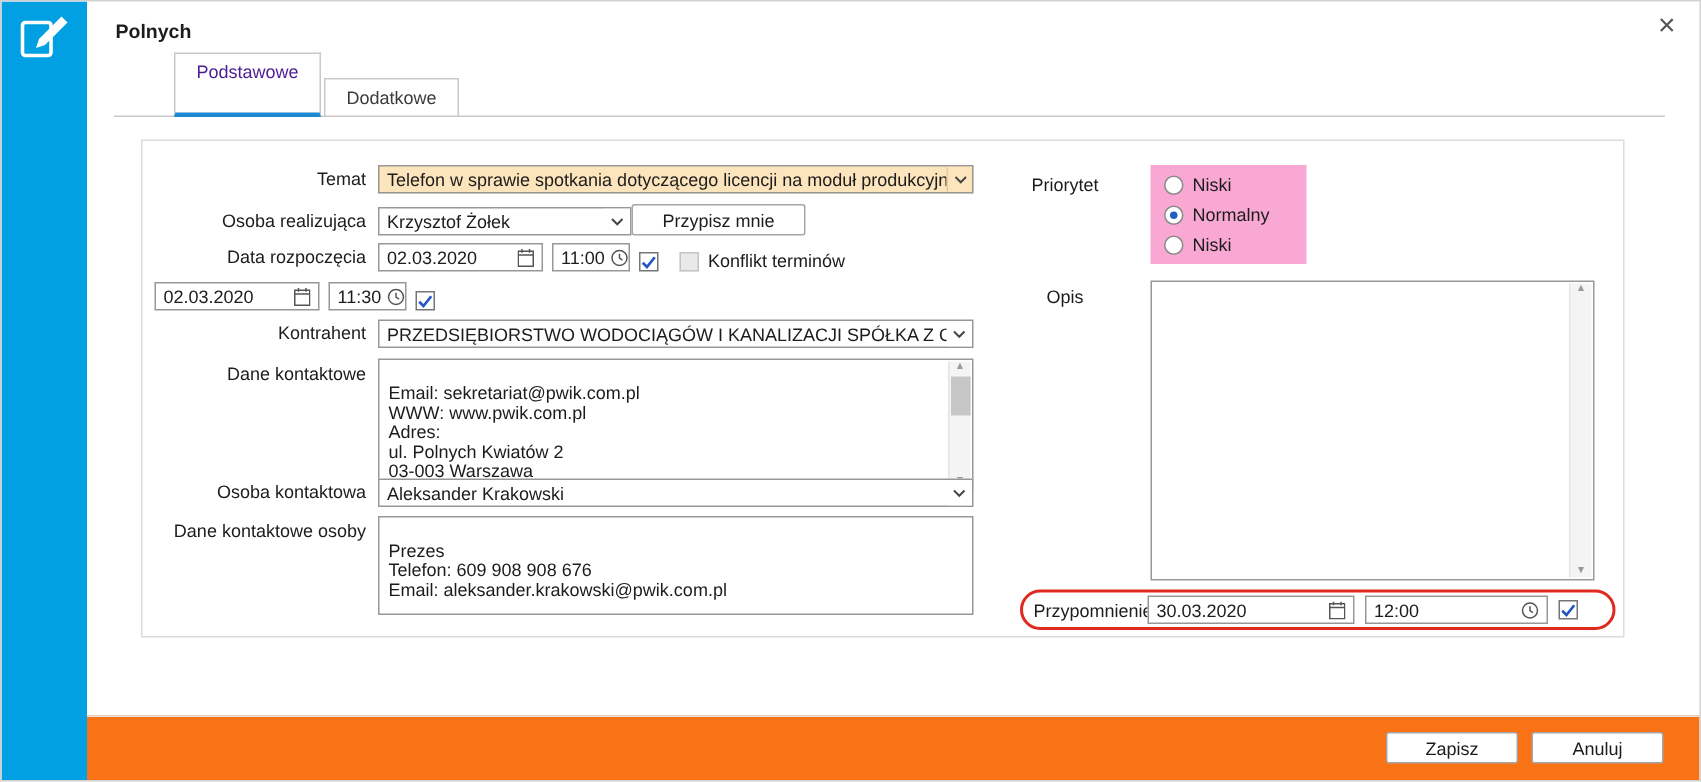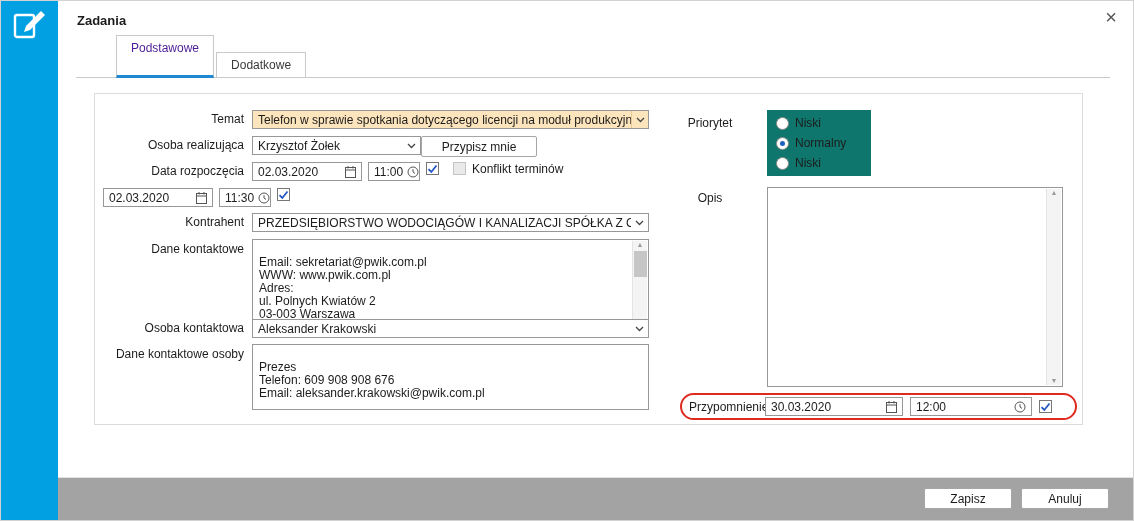--- a/index.html
+++ b/index.html
@@ -18,21 +18,21 @@
   
   .tabs { position: absolute; left: 75px; top: 51px; right: 23px; height: 26px;
           border-bottom: 1px solid #c9c9c9; display: flex; align-items: flex-end; }
   .tab { position: relative; top: 1px; border: 1px solid #c9c9c9; background: #fff;
          padding: 5px 14px; margin-right: 2px; cursor: pointer; color: #3a3a3a; }
   .tab.active { color: #4c1d95; border-bottom: 3px solid #1e88d2; padding-bottom: 20px; margin-left: 40px; }
 
   
   .panel { position: absolute; left: 93px; top: 92px; width: 989px; height: 332px; border: 1px solid #dcdcdc; }
 
-  .lrow { position: absolute; left: 8px; display: flex; align-items: flex-start; }
+  .lrow { position: absolute; left: 8px; display: flex; align-items: flex-end; }
   .lrow.top { align-items: flex-start; }
   .flabel { width: 141px; text-align: right; margin-right: 8px; flex: none; line-height: 19px; }
   .lrow.top .flabel { line-height: 14px; margin-top: 3px; }
 
   .field { height: 19px; border: 1px solid #979797; background: #fff; display: flex;
            align-items: center; padding: 0 5px; white-space: nowrap; overflow: hidden; }
   .ficon { margin-left: auto; display: flex; color: #555; flex: none; padding-left: 4px; }
 
   .combo { position: relative; padding-right: 21px; cursor: pointer; }
   .combo .arrowbox { position: absolute; right: 0; top: 0; bottom: 0; width: 17px;
@@ -50,54 +50,54 @@
   .mbox { border: 1px solid #979797; background: #fff; position: relative;
           padding: 3px 22px 3px 6px; line-height: 13px; white-space: pre-line; overflow: hidden; }
   .strack { position: absolute; top: 1px; right: 1px; bottom: 1px; width: 15px;
             background: #f4f4f4; border-left: 1px solid #e4e4e4; }
   .sthumb { position: absolute; left: 1px; width: 13px; background: #c6c6c6; }
   .sarrow { position: absolute; left: 0; width: 14px; height: 8px; color: #9a9a9a;
             font-size: 7px; text-align: center; line-height: 8px; }
 
   .rlabel { position: absolute; width: 100px; text-align: center; left: 565px; }
   .priobox { position: absolute; left: 672px; top: 16px; width: 104px; height: 66px;
-             background: #0f766e; padding: 3px 0; }
+             background: #f9a8d4; padding: 3px 0; }
   .prow { display: flex; align-items: center; height: 20px; padding: 0 9px; cursor: pointer; }
   .radio { width: 13px; height: 13px; border: 1px solid #8a8a8a; border-radius: 50%;
            background: #fff; margin-right: 6px; flex: none; position: relative; }
   .radio.checked::after { content: ""; position: absolute; inset: 3px; background: #1f5fc0; border-radius: 50%; }
 
   .opisbox { position: absolute; left: 672px; top: 93px; width: 296px; height: 200px;
              border: 1px solid #979797; background: #fff; }
 
   .reminder { position: absolute; left: 585px; top: 299px; width: 397px; height: 27px;
               border: 2px solid #df2b1f; border-radius: 14px; display: flex; align-items: center;
               padding: 0 7px; background: #fff; }
   .reminder .rem-label { width: 76px; flex: none; }
 
   .footer { position: absolute; left: 57px; right: 0; bottom: 0; height: 43px;
-            background: #a3a3a3; border-top: 1px solid #e2e2e2; }
+            background: #f97316; border-top: 1px solid #e2e2e2; }
   .btn.save { position: absolute; right: 121px; top: 10px; width: 88px; }
   .btn.cancel { position: absolute; right: 24px; top: 10px; width: 88px; }
 </style>
 </head>
 <body>
 
 <div class="screen">
 
   <div class="sidebar">
     <div class="sidebar-icon">
       <svg width="38" height="34" viewBox="0 0 38 34">
         <rect x="5" y="7" width="19" height="22" rx="2" fill="none" stroke="#fff" stroke-width="2.4"></rect>
         <path d="M31 3 l4 4 L20 22 l-6 2 2 -6 Z" fill="#fff"></path>
       </svg>
     </div>
   </div>
 
-  <div class="title">Zadania</div>
+  <div class="title">Polnych</div>
   <div class="close">×</div>
 
   <div class="tabs">
     <div class="tab active">Podstawowe</div>
     <div class="tab">Dodatkowe</div>
   </div>
 
   <div class="panel">
 
     <div class="lrow" style="top:16px">

